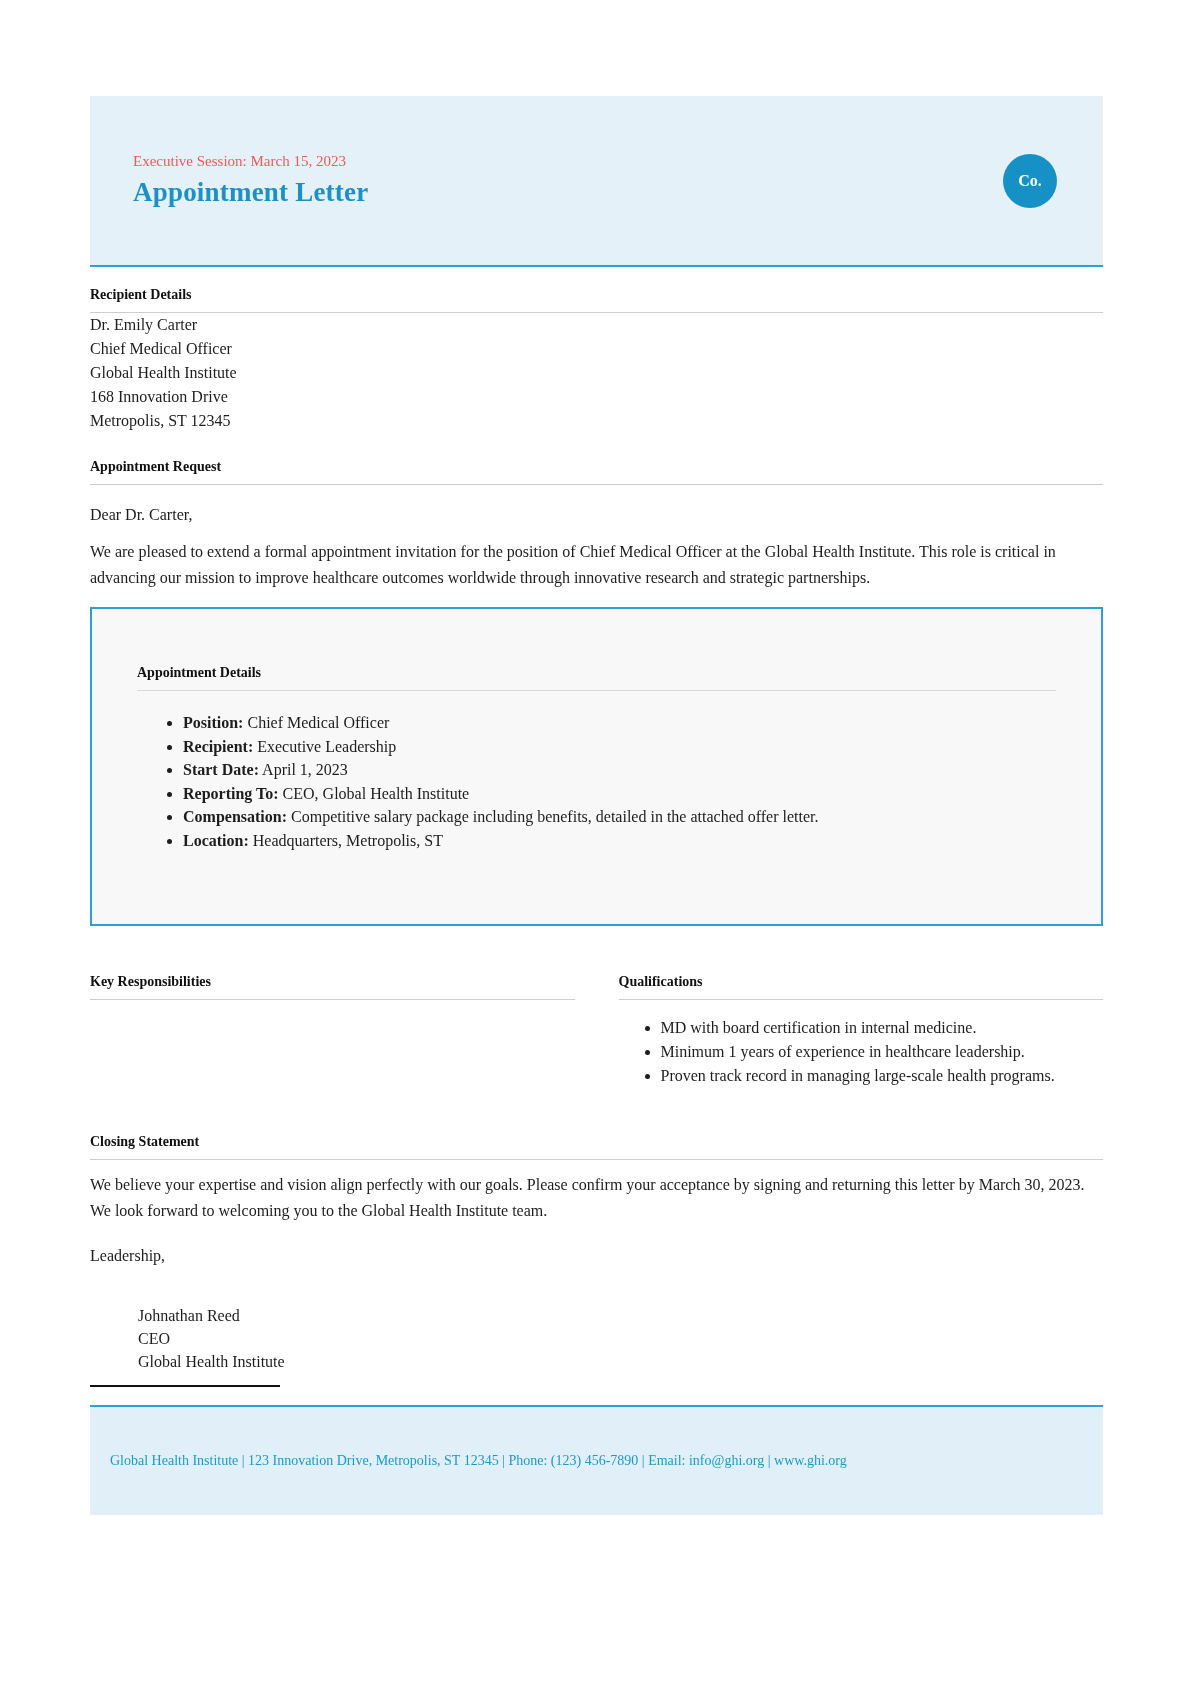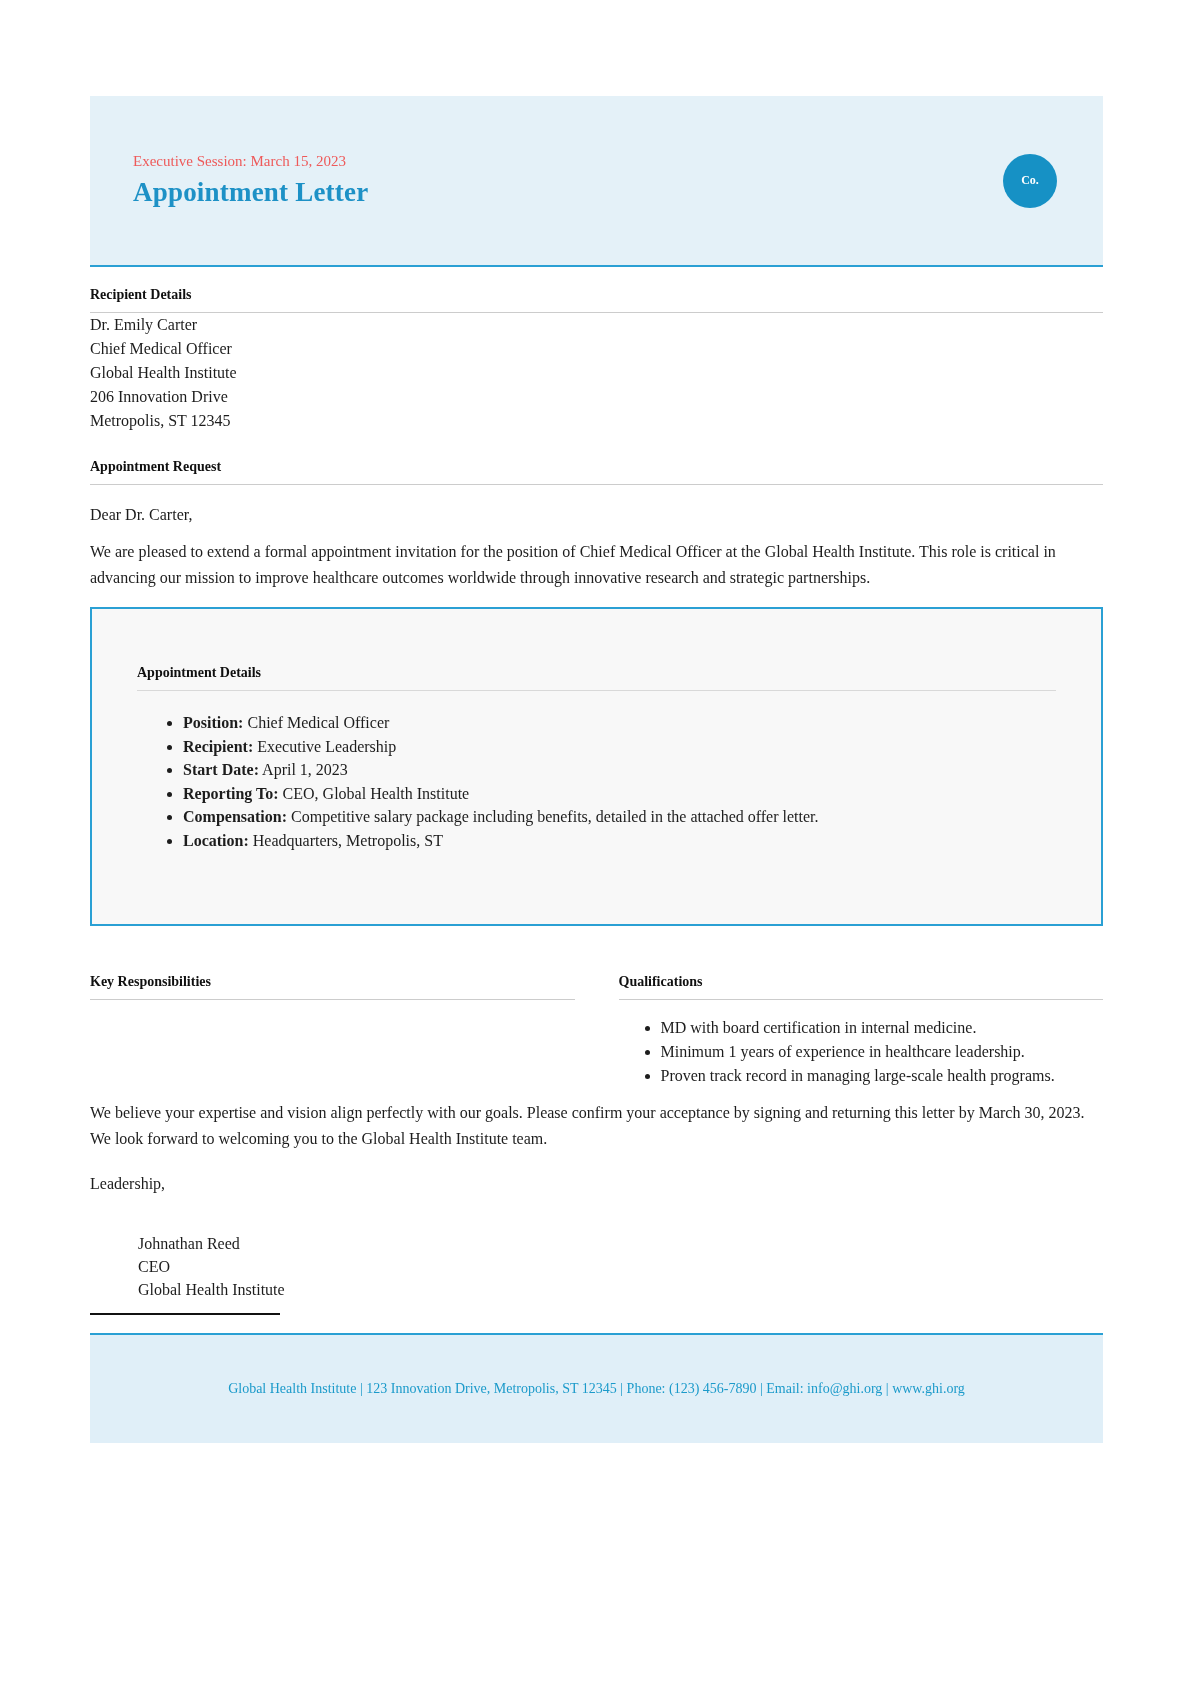--- a/index.html
+++ b/index.html
@@ -20,21 +20,21 @@
     height: 171px;
     display: flex; align-items: center; justify-content: space-between;
     padding: 0 46px 0 43px;
   }
   .eyebrow { color: #ee5a5a; font-size: 15px; margin-bottom: 7px; }
   .doc-title { color: #1d91c6; font-size: 27px; font-weight: bold; letter-spacing: .2px; }
   .badge {
     width: 54px; height: 54px; border-radius: 50%;
     background: #1691c5; color: #ffffff;
     display: flex; align-items: center; justify-content: center;
-    font-weight: bold; font-size: 12px;
+    font-weight: bold; font-size: 16px;
   }
 
   
   .section-h {
     font-size: 14px; font-weight: bold; color: #101010;
     padding-bottom: 9px; border-bottom: 1px solid #cccccc;
   }
   .mt-recipient { margin-top: 20px; }
   .mt-request  { margin-top: 26px; }
   .mt-closing  { margin-top: 46px; }
@@ -69,21 +69,20 @@
     margin-top: 12px; width: 190px; height: 0;
     border-top: 2px solid #111111;
   }
 
   
   .footer {
     margin-top: 18px;
     background: #e0eff8;
     border-top: 2px solid #2aa0d4;
     padding: 46px 20px;
-    text-align: center;
   }
   .footer-text { color: #1b9aca; font-size: 14px; }
 </style>
 </head>
 <body>
 
 <div class="page">
 
   <div class="header">
     <div>
@@ -91,21 +90,21 @@
       <div class="doc-title">Appointment Letter</div>
     </div>
     <div class="badge">Co.</div>
   </div>
 
   <div class="section-h mt-recipient">Recipient Details</div>
   <div class="address">
     <div>Dr. Emily Carter</div>
     <div>Chief Medical Officer</div>
     <div>Global Health Institute</div>
-    <div>206 Innovation Drive</div>
+    <div>168 Innovation Drive</div>
     <div>Metropolis, ST 12345</div>
   </div>
 
   <div class="section-h mt-request">Appointment Request</div>
   <div class="salutation">Dear Dr. Carter,</div>
   <p class="para">We are pleased to extend a formal appointment invitation for the position of Chief Medical Officer at the Global Health Institute. This role is critical in advancing our mission to improve healthcare outcomes worldwide through innovative research and strategic partnerships.</p>
 
   <div class="details-box">
     <div class="section-h">Appointment Details</div>
     <ul class="details-list">
@@ -125,20 +124,21 @@
     <div>
       <div class="section-h">Qualifications</div>
       <ul class="col-list">
         <li>MD with board certification in internal medicine.</li>
         <li>Minimum 1 years of experience in healthcare leadership.</li>
         <li>Proven track record in managing large-scale health programs.</li>
       </ul>
     </div>
   </div>
 
+  <div class="section-h mt-closing">Closing Statement</div>
   <p class="para">We believe your expertise and vision align perfectly with our goals. Please confirm your acceptance by signing and returning this letter by March 30, 2023. We look forward to welcoming you to the Global Health Institute team.</p>
   <div class="signoff">Leadership,</div>
 
   <div class="signature">
     <div>Johnathan Reed</div>
     <div>CEO</div>
     <div>Global Health Institute</div>
   </div>
   <div class="signature-line"></div>
 

